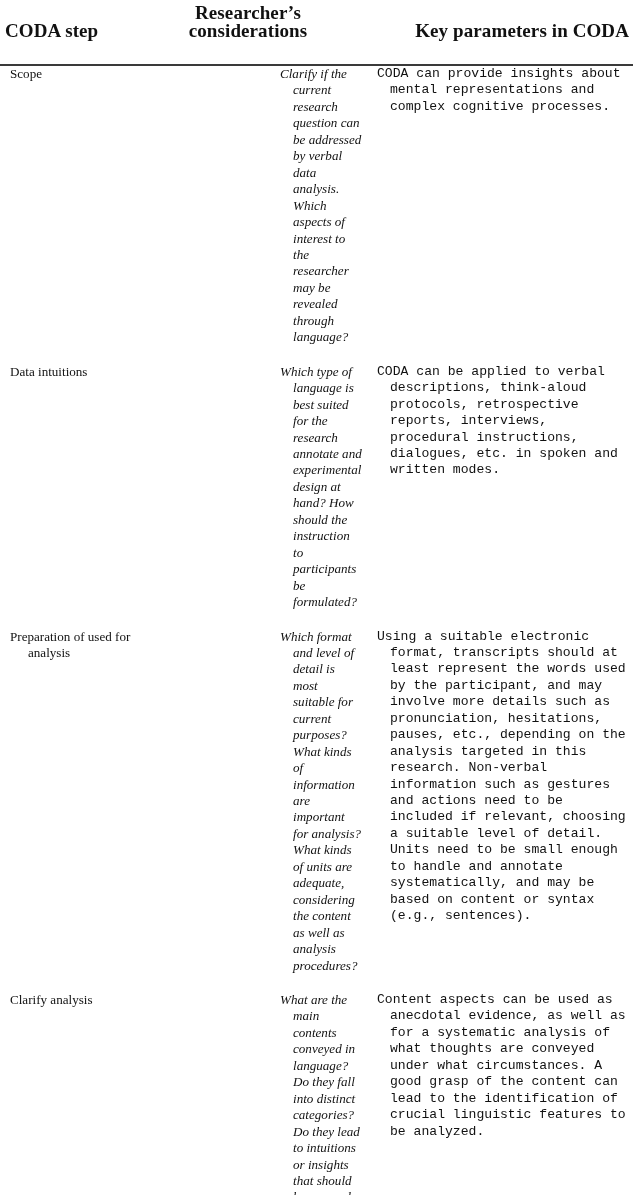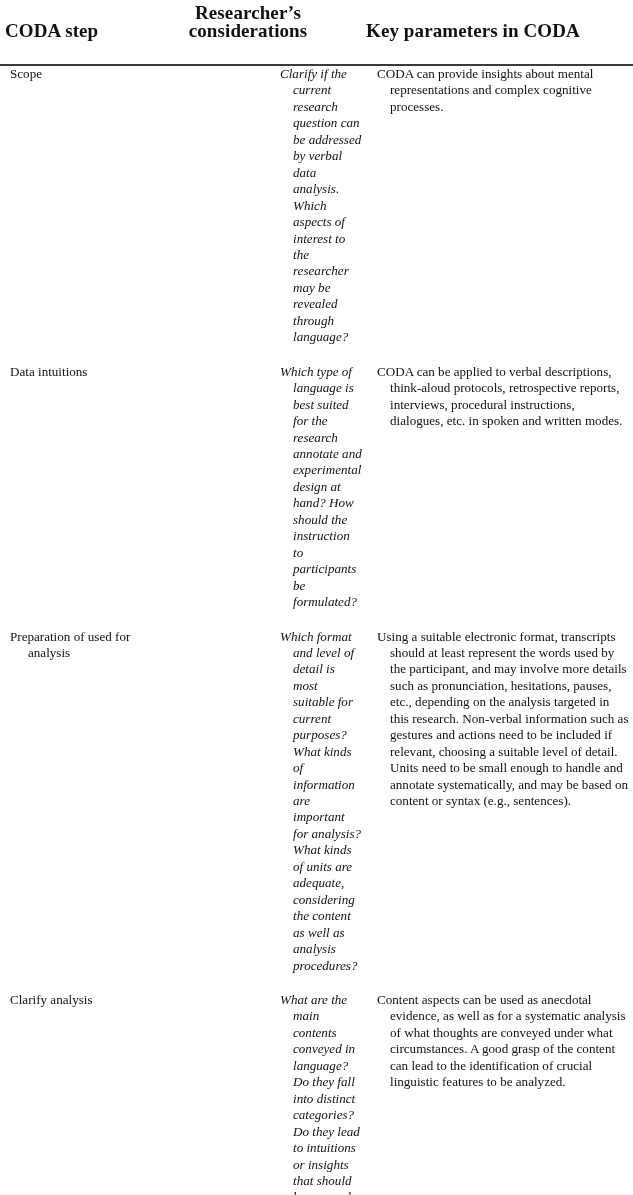--- a/index.html
+++ b/index.html
@@ -36,21 +36,21 @@
     font-size: 19px;
     line-height: 18px;
     padding: 4px 0 24px 0;
     vertical-align: bottom;
     text-align: center;
     border-bottom: 2.2px solid #3a3a3a;
     letter-spacing: 0.1px;
   }
   thead th.h1 { text-align: left; padding-left: 5px; }
   thead th.h2 { padding-right: 10px; }
-  thead th.h3 { text-align: left; padding-right: 4px; }
+  thead th.h3 { text-align: right; padding-right: 4px; }
 
   tbody td {
     vertical-align: top;
     padding: 0;
     border: none;
   }
   tbody tr.spacer-row td { height: 11px; line-height: 11px; font-size: 1px; }
 
   .cell {
     padding-left: 18px;
@@ -70,21 +70,21 @@
     text-indent: -13px;
     padding-right: 4px;
   }
   td.col-params .cell {
     padding-left: 24px;
     text-indent: -13px;
     padding-right: 2px;
   }
   td.col-step { padding-left: 5px; }
   td.col-consid { padding-left: 127px; font-style: italic; }
-  td.col-params { padding-left: 0px; }
+  td.col-params { padding-left: 0px; font-family: Liberation Mono, monospace; }
 
   tbody tr.row-block > td { padding-bottom: 7px; }
 </style>
 </head>
 <body>
 
 <div id="table-root">
   <table class="coda-table">
     <colgroup>
       <col class="c1">

